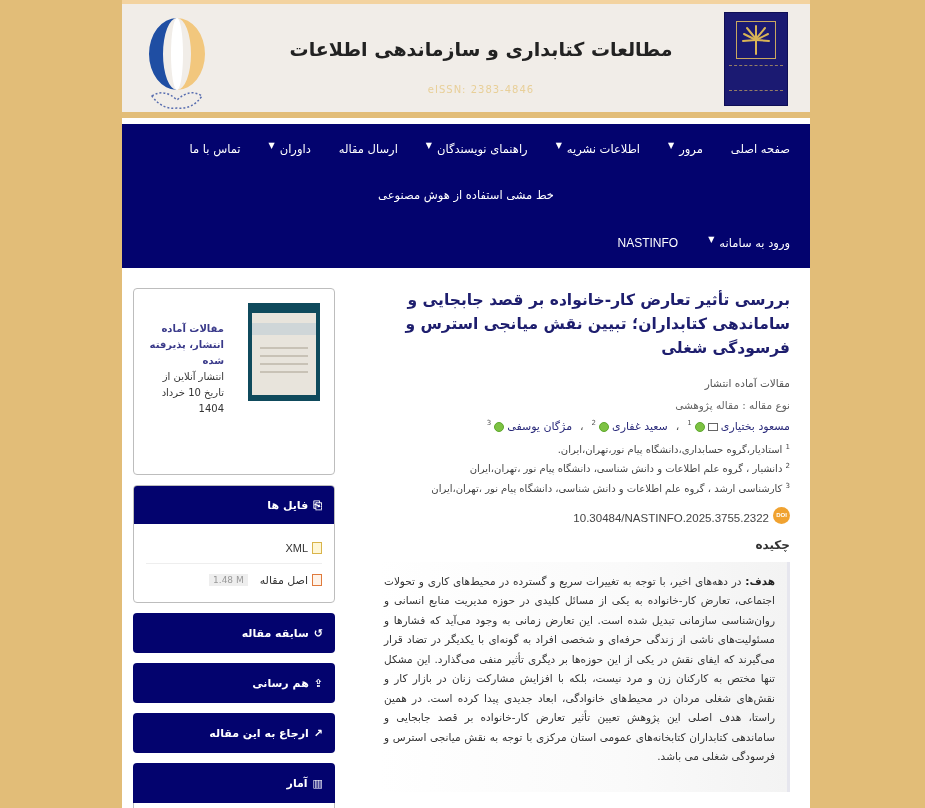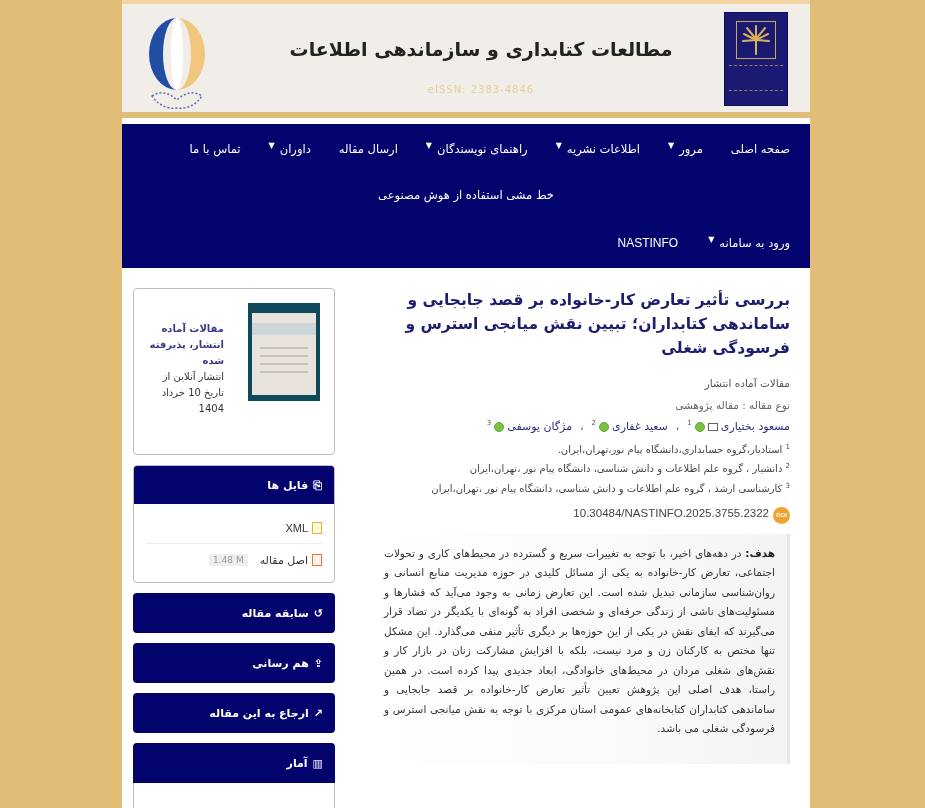--- a/index.html
+++ b/index.html
@@ -69,21 +69,21 @@
   .caret { font-size: 8px; position: relative; top: -4px; }
   .nav-english { font-family: "Liberation Sans", sans-serif; font-size: 12px; direction: ltr; }
   
   .sidebar {
     position: absolute; left: 11px; top: 288px; width: 202px;
   }
   .card {
     border: 1px solid #bdbdbd; border-radius: 4px; background: #fff; margin-bottom: 10px;
     overflow: hidden;
   }
-  .card.info { height: 167px; position: relative; }
+  .card.info { height: 187px; position: relative; }
   .cover {
     position: absolute; right: 14px; top: 14px; width: 72px; height: 98px;
     background: #0f4a5c; padding: 10px 4px 6px 4px;
   }
   .cover-inner { width: 100%; height: 100%; background: #e8e4dc; position: relative; }
   .cover-inner::before { content: ""; position: absolute; left: 0; right: 0; top: 10px; height: 12px; background: #cfd6d8; }
   .cover-inner::after { content: ""; position: absolute; left: 8px; right: 8px; top: 34px; height: 2px; background: #c8c2b6; box-shadow: 0 8px 0 #c8c2b6, 0 16px 0 #c8c2b6, 0 24px 0 #c8c2b6; }
   .info-text {
     position: absolute; left: 10px; top: 32px; width: 80px;
     font-size: 10px; line-height: 16px; color: #333; text-align: right;
@@ -118,21 +118,21 @@
   .meta.status { margin-top: 12px; color: #555; }
   .section-label { font-size: 11.5px; font-weight: bold; color: #333; margin-top: 8px; }
   .authors { font-size: 11px; color: #2a2a7a; margin-top: 4px; display: flex; flex-direction: row; align-items: center; gap: 4px; flex-wrap: wrap; }
   .author { display: inline-flex; align-items: center; gap: 3px; cursor: pointer; }
   .orcid { width: 10px; height: 10px; border-radius: 50%; background: #7dc243; display: inline-block; border: 1px solid #5ea82c; }
   .mail { width: 10px; height: 8px; border: 1px solid #666; display: inline-block; position: relative; }
   .sup { font-size: 7px; color: #555; position: relative; top: -4px; }
   .sep { color: #555; margin: 0 4px; }
   .affils { margin-top: 6px; font-size: 10px; color: #444; line-height: 17px; }
   .affil sup { font-size: 7px; }
-  .doi-row { margin-top: 10px; display: flex; flex-direction: row; align-items: flex-start; justify-content: flex-start; gap: 4px; font-size: 11.5px; color: #444; }
+  .doi-row { margin-top: 10px; display: flex; flex-direction: row; align-items: flex-end; justify-content: flex-start; gap: 4px; font-size: 11.5px; color: #444; }
   .doi-row .doi-text { direction: ltr; font-family: "Liberation Sans", sans-serif; cursor: pointer; }
   .doi-badge { width: 17px; height: 17px; border-radius: 50%; background: #f0a230; color: #fff; font-size: 6px; font-weight: bold; display: inline-flex; align-items: center; justify-content: center; font-family: "Liberation Sans", sans-serif; }
   .abstract-h { margin-top: 14px; font-size: 12px; font-weight: bold; color: #333; }
   .abstract {
     margin-top: 10px; padding: 10px 12px 14px 6px;
     border-right: 3px solid #e6e6ee;
     background: linear-gradient(to left, #f3f3f3 0%, #fafafa 40%, #fff 100%);
     font-size: 10.5px; line-height: 19.5px; color: #333; text-align: justify;
     height: 230px;
   }
@@ -249,20 +249,21 @@
       <div class="affil"><sup>1</sup> <span>استادیار،گروه حسابداری،دانشگاه پیام نور،تهران،ایران.</span></div>
       <div class="affil"><sup>2</sup> <span>دانشیار ، گروه علم اطلاعات و دانش شناسی، دانشگاه پیام نور ،تهران،ایران</span></div>
       <div class="affil"><sup>3</sup> <span>کارشناسی ارشد ، گروه علم اطلاعات و دانش شناسی، دانشگاه پیام نور ،تهران،ایران</span></div>
     </div>
 
     <div class="doi-row">
       <span class="doi-badge">DOI</span>
       <span class="doi-text">10.30484/NASTINFO.2025.3755.2322</span>
     </div>
 
+    <div class="abstract-h">چکیده</div>
     <div class="abstract">
       <b>هدف:</b><span> در دهه‌های اخیر، با توجه به تغییرات سریع و گسترده در محیط‌های کاری و تحولات اجتماعی، تعارض کار-خانواده به یکی از مسائل کلیدی در حوزه مدیریت منابع انسانی و روان‌شناسی سازمانی تبدیل شده است. این تعارض زمانی به وجود می‌آید که فشارها و مسئولیت‌های ناشی از زندگی حرفه‌ای و شخصی افراد به گونه‌ای با یکدیگر در تضاد قرار می‌گیرند که ایفای نقش در یکی از این حوزه‌ها بر دیگری تأثیر منفی می‌گذارد. این مشکل تنها مختص به کارکنان زن و مرد نیست، بلکه با افزایش مشارکت زنان در بازار کار و نقش‌های شغلی مردان در محیط‌های خانوادگی، ابعاد جدیدی پیدا کرده است. در همین راستا، هدف اصلی این پژوهش تعیین تأثیر تعارض کار-خانواده بر قصد جابجایی و ساماندهی کتابداران کتابخانه‌های عمومی استان مرکزی با توجه به نقش میانجی استرس و فرسودگی شغلی می باشد.</span>
     </div>
   </div>
 
   <div class="sidebar">
     <div class="card info">
       <div class="cover">
           <div class="cover-inner"></div>
         </div>

